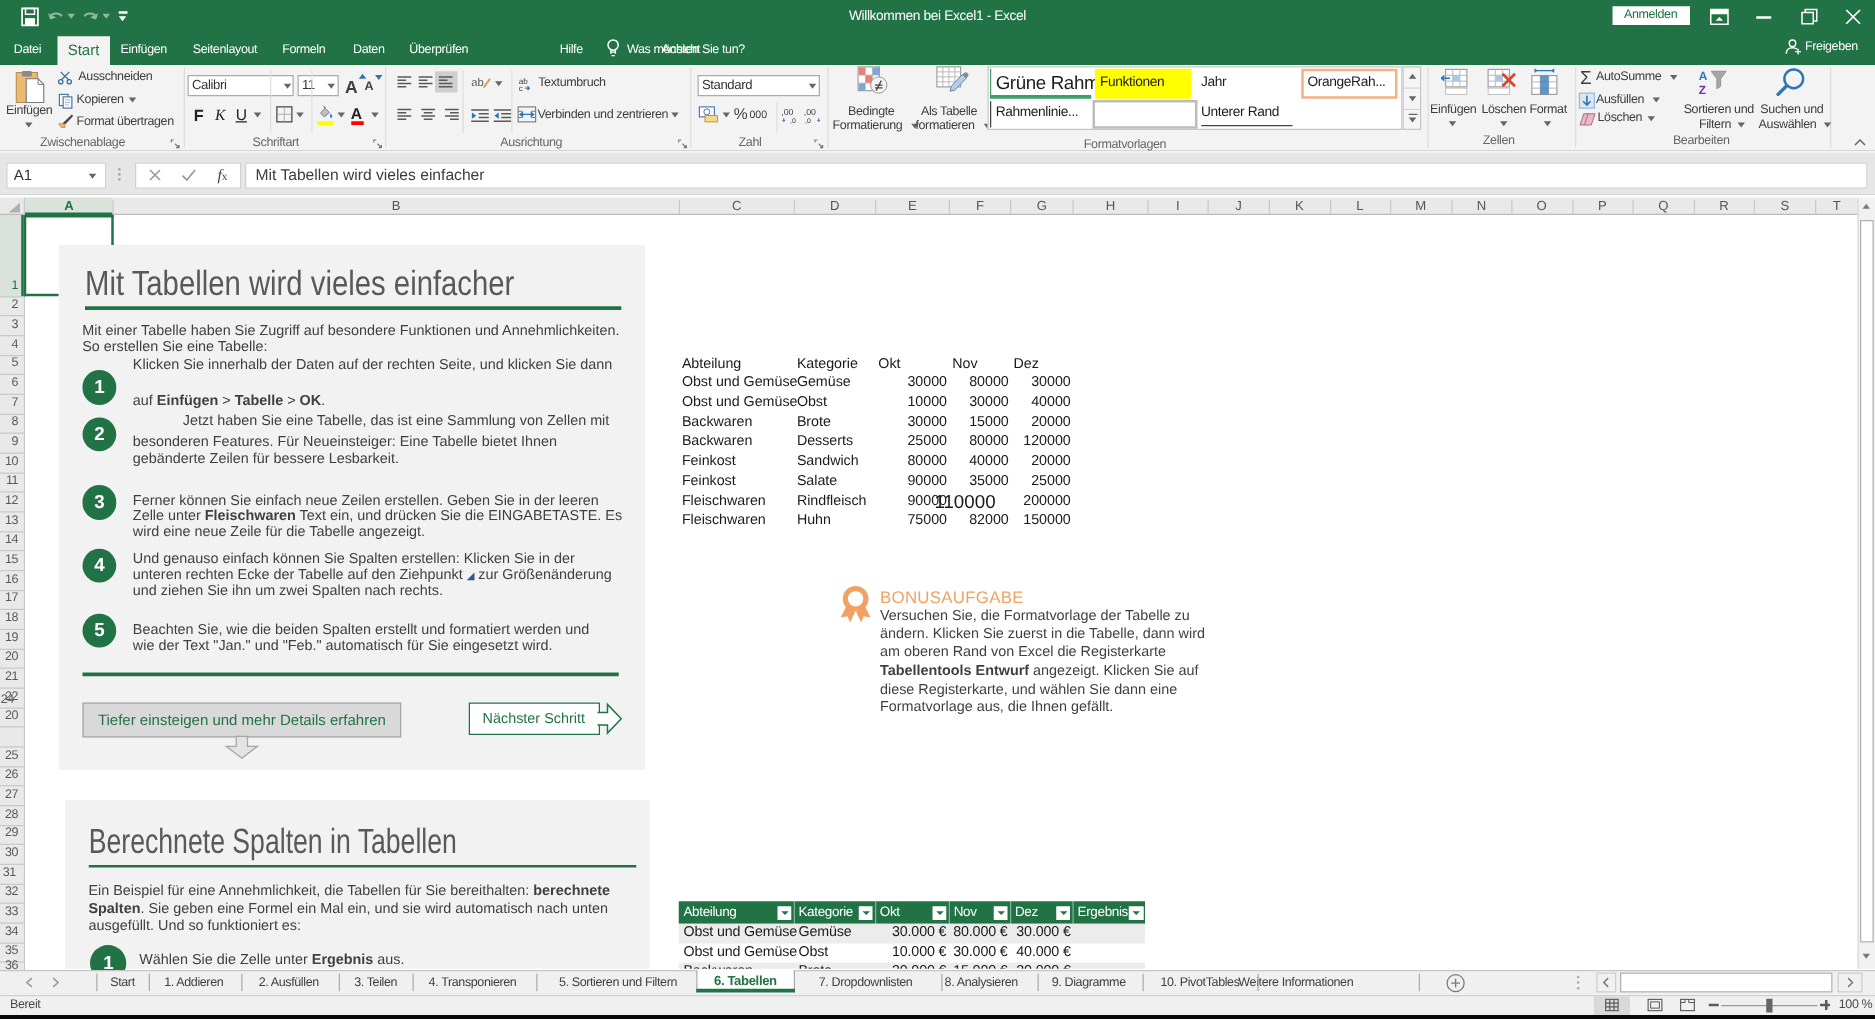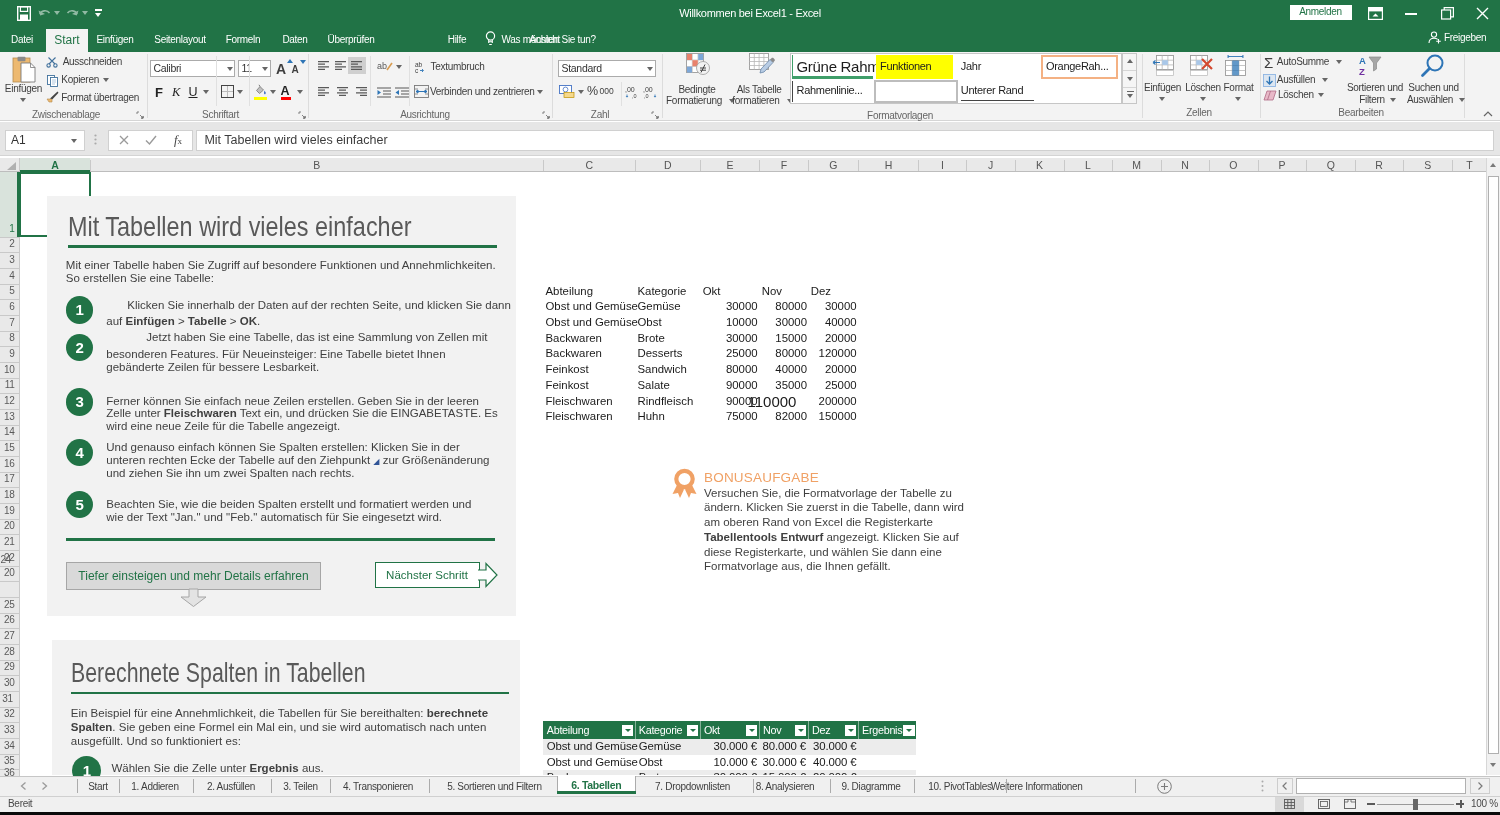--- a/index.html
+++ b/index.html
@@ -476,21 +476,21 @@
 <div style="left:88.5px;top:172.3px;width:2.2px;height:23.6px;background:#217346;"></div>
 <div style="left:19px;top:234.5px;width:28.2px;height:2.2px;background:#217346;"></div>
 <div style="left:47.2px;top:195.6px;width:469.1px;height:420.9px;background:#f2f2f2;"></div>
 <svg style="left:67.5px;top:209px" width="360" height="36">
     <text x="0" y="27" font-size="28" fill="#595959" font-family="Liberation Sans" textLength="343.5" lengthAdjust="spacingAndGlyphs">Mit Tabellen wird vieles einfacher</text>
   </svg>
 <div style="left:67.5px;top:245.4px;width:429px;height:2.6px;background:#217346;"></div>
 <div style="left:65.8px;top:257.1px;height:17.5px;line-height:17.5px;font-size:11.5px;color:#3f3f3f;">Mit einer Tabelle haben Sie Zugriff auf besondere Funktionen und Annehmlichkeiten.</div>
 <div style="left:65.8px;top:269.9px;height:17.5px;line-height:17.5px;font-size:11.5px;color:#3f3f3f;">So erstellen Sie eine Tabelle:</div>
 <div style="left:65.8px;top:296.1px;width:27.5px;height:27.5px;border-radius:50%;background:#217346;color:#fff;font-size:15px;font-weight:bold;text-align:center;line-height:27.5px">1</div>
-<div style="left:106.3px;top:297px;height:17.5px;line-height:17.5px;font-size:11.5px;color:#3f3f3f;margin-left:21px;">Klicken Sie innerhalb der Daten auf der rechten Seite, und klicken Sie dann</div>
+<div style="left:106.3px;top:284px;height:17.5px;line-height:17.5px;font-size:11.5px;color:#3f3f3f;">Klicken Sie innerhalb der Daten auf der rechten Seite, und klicken Sie dann</div>
 <div style="left:106.3px;top:313.3px;height:17.5px;line-height:17.5px;font-size:11.5px;color:#3f3f3f;">auf <b>Einfügen</b> &gt; <b>Tabelle</b> &gt; <b>OK</b>.</div>
 <div style="left:65.8px;top:333.8px;width:27.5px;height:27.5px;border-radius:50%;background:#217346;color:#fff;font-size:15px;font-weight:bold;text-align:center;line-height:27.5px">2</div>
 <div style="left:106.3px;top:329px;height:17.5px;line-height:17.5px;font-size:11.5px;color:#3f3f3f;margin-left:40px;">Jetzt haben Sie eine Tabelle, das ist eine Sammlung von Zellen mit</div>
 <div style="left:106.3px;top:346.4px;height:17.5px;line-height:17.5px;font-size:11.5px;color:#3f3f3f;">besonderen Features. Für Neueinsteiger: Eine Tabelle bietet Ihnen</div>
 <div style="left:106.3px;top:359.4px;height:17.5px;line-height:17.5px;font-size:11.5px;color:#3f3f3f;">gebänderte Zeilen für bessere Lesbarkeit.</div>
 <div style="left:65.8px;top:388.2px;width:27.5px;height:27.5px;border-radius:50%;background:#217346;color:#fff;font-size:15px;font-weight:bold;text-align:center;line-height:27.5px">3</div>
 <div style="left:106.3px;top:392.6px;height:17.5px;line-height:17.5px;font-size:11.5px;color:#3f3f3f;">Ferner können Sie einfach neue Zeilen erstellen. Geben Sie in der leeren</div>
 <div style="left:106.3px;top:405.4px;height:17.5px;line-height:17.5px;font-size:11.5px;color:#3f3f3f;">Zelle unter <b>Fleischwaren</b> Text ein, und drücken Sie die EINGABETASTE. Es</div>
 <div style="left:106.3px;top:418.4px;height:17.5px;line-height:17.5px;font-size:11.5px;color:#3f3f3f;">wird eine neue Zeile für die Tabelle angezeigt.</div>
 <div style="left:65.8px;top:438.6px;width:27.5px;height:27.5px;border-radius:50%;background:#217346;color:#fff;font-size:15px;font-weight:bold;text-align:center;line-height:27.5px">4</div>

